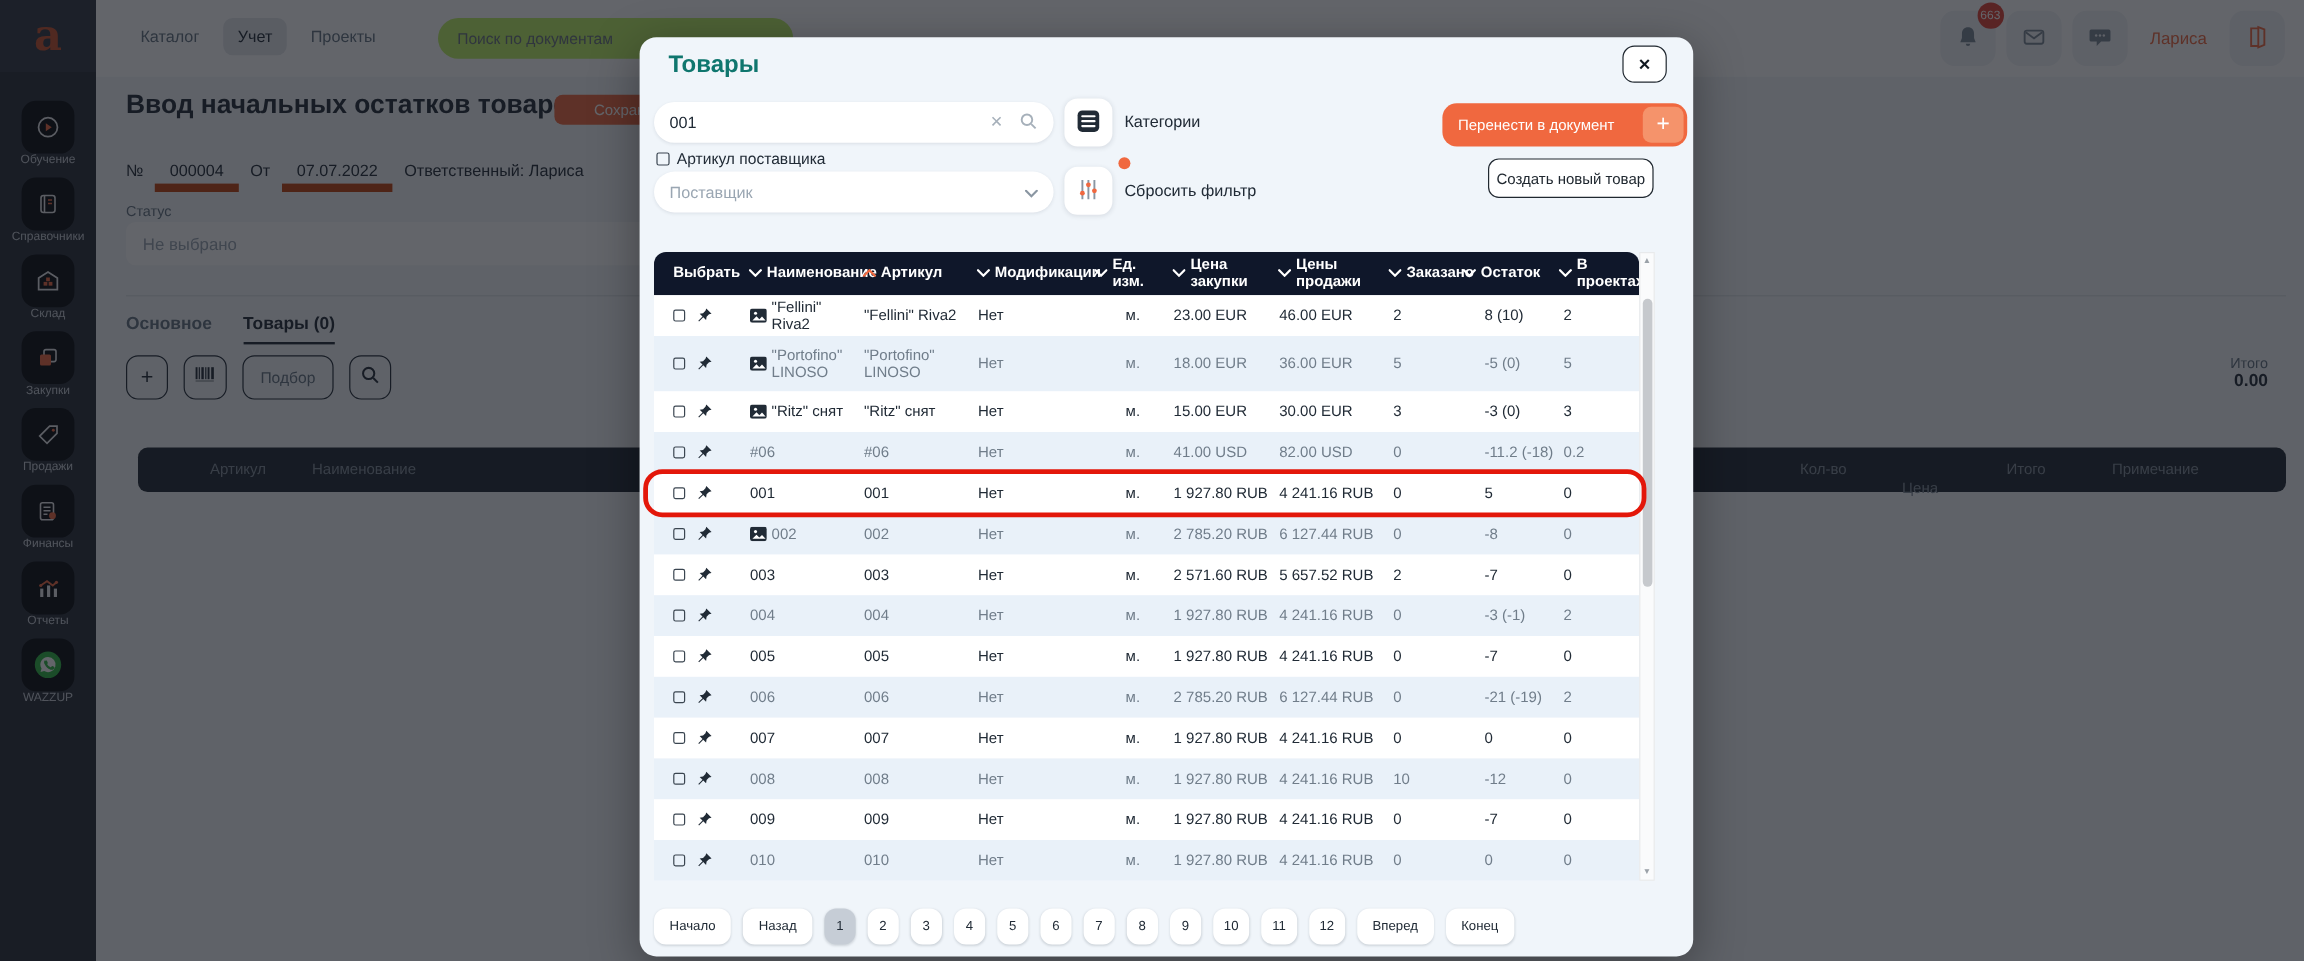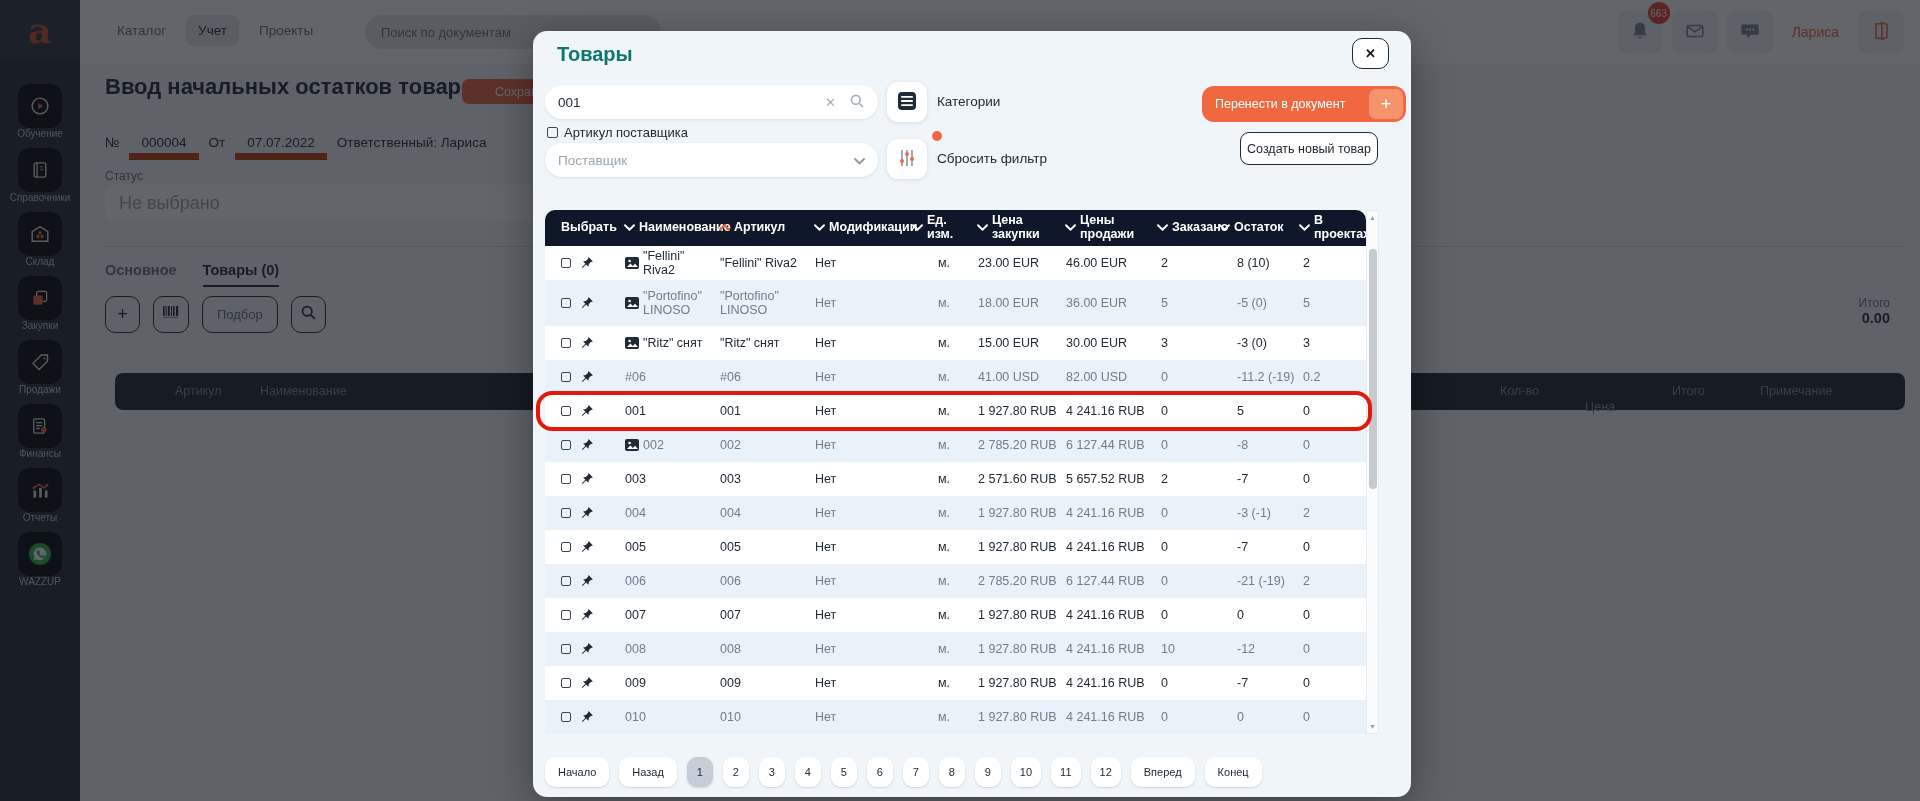--- a/index.html
+++ b/index.html
@@ -16,37 +16,37 @@
   #sidebar-nav { display:flex; flex-direction:column; align-items:center; gap:9px; padding-top:24px; }
   .side-item { display:flex; flex-direction:column; align-items:center; width:80px; cursor:pointer; }
   .side-icon { width:44px; height:44px; border-radius:12px; background:#07090C;
                display:flex; align-items:center; justify-content:center; }
   .side-label { font-size:10px; color:#C6CBD3; margin-top:0; }
   .topbar { position:absolute; left:80px; top:0; right:0; height:64px; background:#FFFFFF; }
   #nav-tabs { position:absolute; left:25px; top:15px; display:flex; gap:8px; align-items:center;
               font-size:13.5px; color:#637381; }
   .nav-tab { padding:8px 12px; border-radius:8px; }
   .nav-tab.active { background:#E4E7EB; color:#212B36; }
-  .searchpill { position:absolute; left:285px; top:15px; width:296px; height:34px; background:#e5e5e5;
+  .searchpill { position:absolute; left:285px; top:15px; width:296px; height:34px; background:#bef264;
                 border-radius:17px; color:#69747F; font-size:13px; display:flex; align-items:center; padding-left:16px; }
   .userbar { position:absolute; right:16px; top:9px; display:flex; align-items:center; gap:9px; }
   .iconbtn { width:46px; height:46px; border-radius:12px; background:#EFF2F5; border:none; position:relative;
              display:flex; align-items:center; justify-content:center; }
   .badge { position:absolute; top:-7px; right:-7px; min-width:22px; height:22px; border-radius:11px;
            background:#E14034; color:#fff; font-size:10px; display:flex; align-items:center; justify-content:center; padding:0 2px; }
   .user-name { color:#F0683F; font-size:14px; margin:0 10px; }
   .content { position:absolute; left:80px; top:64px; right:0; bottom:0; }
   .page-title { position:absolute; left:25px; top:10px; margin:0; font-size:22px; font-weight:bold; color:#212B36; }
   .save-btn { position:absolute; left:382px; top:15px; width:128px; height:25px; background:#F0683F; color:#fff;
               border:none; border-radius:7px; font-size:12.5px; }
   .doc-meta { position:absolute; left:25px; top:71px; font-size:13.5px; color:#212B36; display:flex; gap:10px; align-items:baseline; }
   .uval { border-bottom:7px solid #c2410c; padding:0 12px 3px; }
   .status-label { position:absolute; left:25px; top:105px; font-size:12px; color:#637381; }
   .status-field { position:absolute; left:25px; top:121px; width:700px; height:36px; background:#FFFFFF; border-radius:8px;
-                  display:flex; align-items:center; padding-left:14px; color:#98A4B0; font-size:18px; }
+                  display:flex; align-items:center; padding-left:14px; color:#98A4B0; font-size:14px; }
   .divider { position:absolute; left:25px; right:15px; top:182px; border-top:1px solid #DADFE4; }
   .page-tabs { position:absolute; left:25px; top:198px; display:flex; gap:26px; font-size:14.5px; font-weight:bold; }
   .ptab { color:#637381; padding-bottom:7px; }
   .ptab.active { color:#212B36; border-bottom:2px solid #212B36; }
   .toolbar { position:absolute; left:25px; top:232px; display:flex; gap:13px; }
   .tbtn { height:37px; min-width:35px; border:1.5px solid #212B36; border-radius:10px; background:transparent;
           display:flex; align-items:center; justify-content:center; font-size:18px; color:#212B36; padding:0 8px; }
   .tbtn.txt { font-size:13px; color:#637381; padding:0 14px; }
   .totals { position:absolute; right:30px; top:232px; text-align:right; }
   .totals .t-label { font-size:12px; color:#637381; }
@@ -512,21 +512,21 @@
           </div>
           <div class="cell c2">
             <span>#06</span>
           </div>
           <div class="cell c3">#06</div>
           <div class="cell c4">Нет</div>
           <div class="cell c5">м.</div>
           <div class="cell c6">41.00 USD</div>
           <div class="cell c7">82.00 USD</div>
           <div class="cell c8">0</div>
-          <div class="cell c9">-11.2 (-19)</div>
+          <div class="cell c9">-11.2 (-18)</div>
           <div class="cell c10">0.2</div>
         </div>
         <div class="prow">
           <div class="cell c1">
             <span class="rcheck"></span>
             <span class="pin" style="color: rgb(33, 43, 54);">
               <svg width="14" height="14" viewBox="0 0 16 16">
                 <path d="M9.8 1.2l5 5-2.4.6-2.3 2.3-.5 3.2-2.7-2.7-4 4-.7-.7 4-4L3.5 6.2l3.2-.5 2.3-2.3z" fill="currentColor"></path>
               </svg>
             </span>

